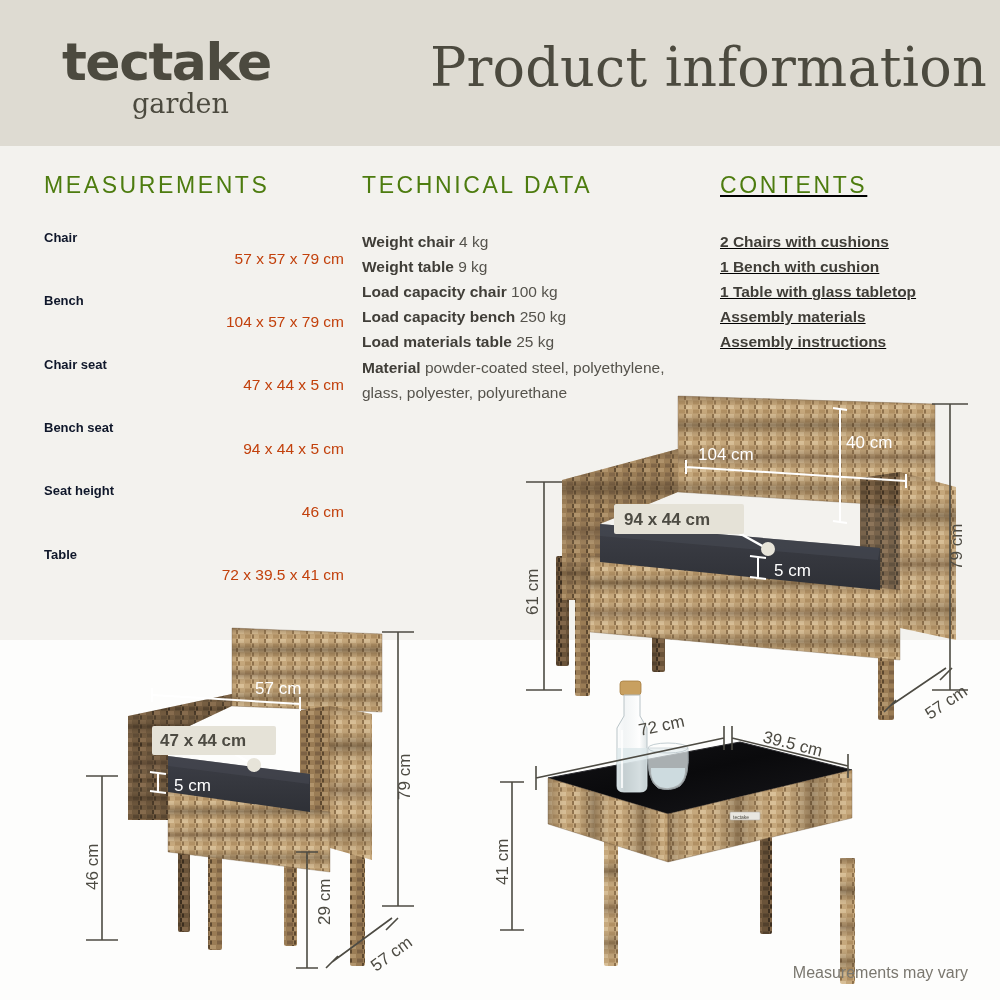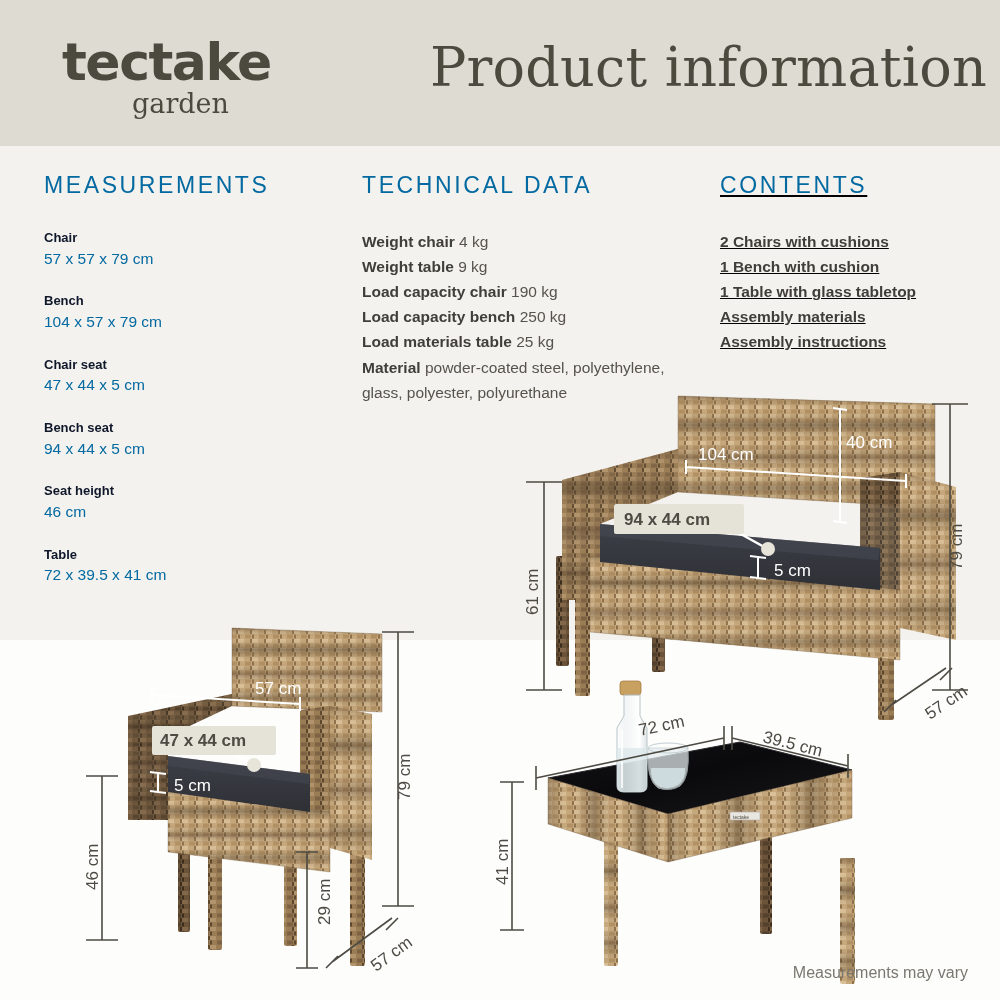--- a/index.html
+++ b/index.html
@@ -39,28 +39,28 @@
   .info-panel{
     position:absolute;left:0;top:146px;width:1000px;height:494px;
     background:#f3f2ee;
   }
   .col{position:absolute;top:26px;}
   .col-measurements{left:44px;width:300px;}
   .col-technical{left:362px;width:340px;}
   .col-contents{left:720px;width:270px;text-decoration:underline;}
 
   .col-head{
-    font-size:23px;letter-spacing:2.6px;color:#0369a1;
+    font-size:23px;letter-spacing:2.6px;color:#4d7c0f;
     font-weight:400;margin-bottom:30px;white-space:nowrap;
     font-family:"Liberation Sans", sans-serif;
   }
 
   .meas-group{margin-bottom:22px;}
   .meas-label{font-size:13px;font-weight:700;color:#0f172a;line-height:1.45;}
-  .meas-value{font-size:15.5px;font-weight:400;color:#0369a1;line-height:1.45;}
+  .meas-value{font-size:15.5px;font-weight:400;color:#c2410c;line-height:1.45;text-align:right;}
 
   .tech-line{font-size:15.5px;color:#55534c;line-height:1.62;}
   .tech-line b{font-weight:700;color:#403e38;}
 
   .contents-line{font-size:15.5px;font-weight:700;color:#403e38;line-height:1.62;}
 
   
   .art{position:absolute;left:0;top:0;width:1000px;height:1000px;pointer-events:none;}
   .dimtext{
     font-family:"Liberation Sans", sans-serif;
@@ -122,21 +122,21 @@
       <div class="meas-group">
         <div class="meas-label">Table</div>
         <div class="meas-value">72 x 39.5 x 41 cm</div>
       </div>
     </div>
 
     <div class="col col-technical">
       <div class="col-head">TECHNICAL DATA</div>
       <div class="tech-line"><b>Weight chair</b> <span>4 kg</span></div>
       <div class="tech-line"><b>Weight table</b> <span>9 kg</span></div>
-      <div class="tech-line"><b>Load capacity chair</b> <span>190 kg</span></div>
+      <div class="tech-line"><b>Load capacity chair</b> <span>100 kg</span></div>
       <div class="tech-line"><b>Load capacity bench</b> <span>250 kg</span></div>
       <div class="tech-line"><b>Load materials table</b> <span>25 kg</span></div>
       <div class="tech-line"><b>Material</b> <span>powder-coated steel, polyethylene, glass, polyester, polyurethane</span></div>
     </div>
 
     <div class="col col-contents">
       <div class="col-head">CONTENTS</div>
       <div class="contents-line">2 Chairs with cushions</div>
       <div class="contents-line">1 Bench with cushion</div>
       <div class="contents-line">1 Table with glass tabletop</div>

